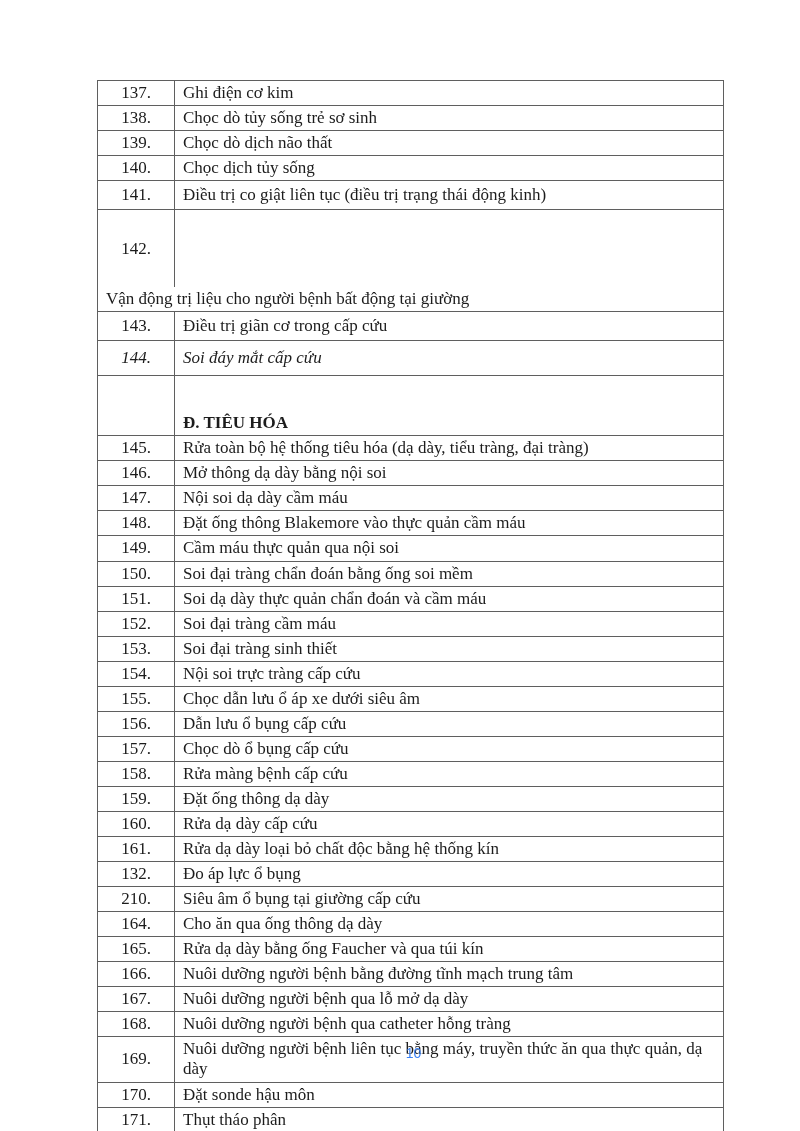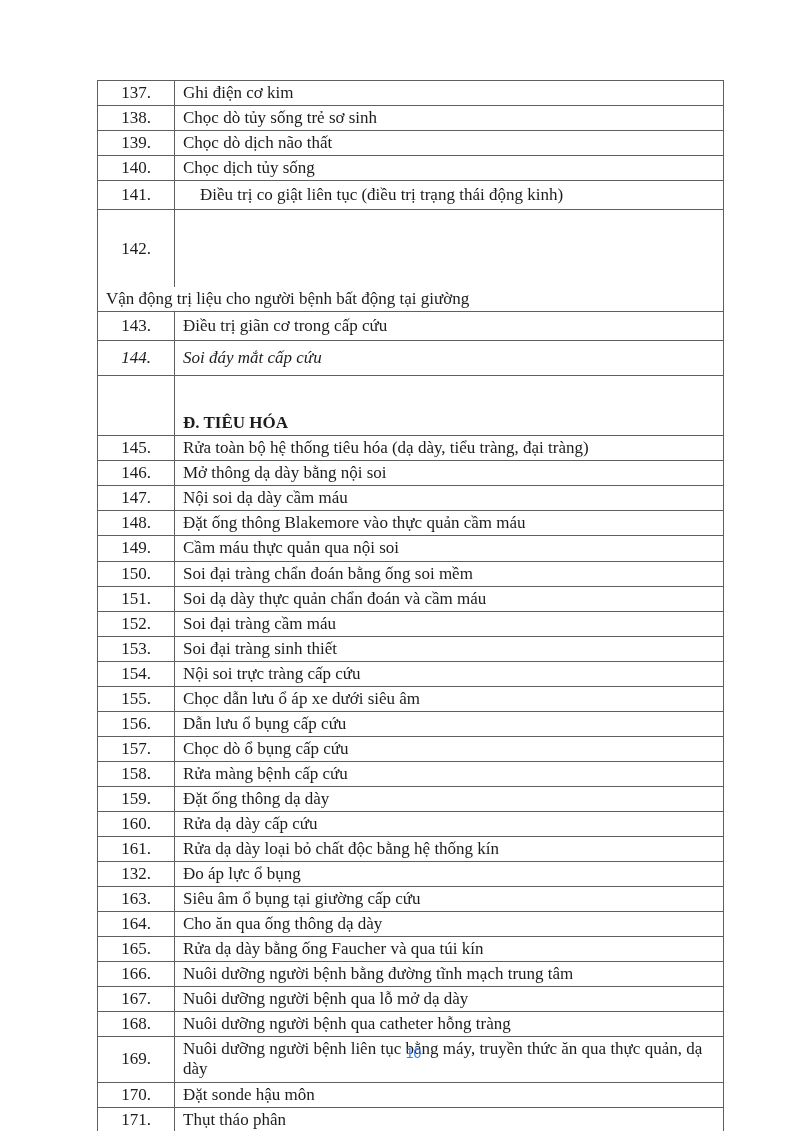--- a/index.html
+++ b/index.html
@@ -23,21 +23,21 @@
   }
   .row {
     display: flex;
     align-items: stretch;
     min-height: 25px;
     border-bottom: 1px solid #5f5f5f;
     font-size: 17px;
     line-height: 1.18;
   }
   
-  .row:nth-child(5) { min-height: 29px; gap: 17px; }
+  .row:nth-child(5) { min-height: 29px; }
   .row:nth-child(6) { min-height: 33px; flex-direction: column; }
   .row:nth-child(7) { min-height: 29px; }
   .row:nth-child(8) { min-height: 35px; font-style: italic; }
   .row:nth-child(9) { min-height: 28px; }
   .cell { display: flex; align-items: center; }
   .cell-no {
     width: 77px;
     flex: 0 0 77px;
     justify-content: center;
     border-right: 1px solid #5f5f5f;
@@ -168,21 +168,21 @@
       </div>
       <div class="row">
         <div class="cell cell-no">161.</div>
         <div class="cell cell-text">Rửa dạ dày loại bỏ chất độc bằng hệ thống kín</div>
       </div>
       <div class="row">
         <div class="cell cell-no">132.</div>
         <div class="cell cell-text">Đo áp lực ổ bụng</div>
       </div>
       <div class="row">
-        <div class="cell cell-no">163.</div>
+        <div class="cell cell-no">210.</div>
         <div class="cell cell-text">Siêu âm ổ bụng tại giường cấp cứu</div>
       </div>
       <div class="row">
         <div class="cell cell-no">164.</div>
         <div class="cell cell-text">Cho ăn qua ống thông dạ dày</div>
       </div>
       <div class="row">
         <div class="cell cell-no">165.</div>
         <div class="cell cell-text">Rửa dạ dày bằng ống Faucher và qua túi kín</div>
       </div>

